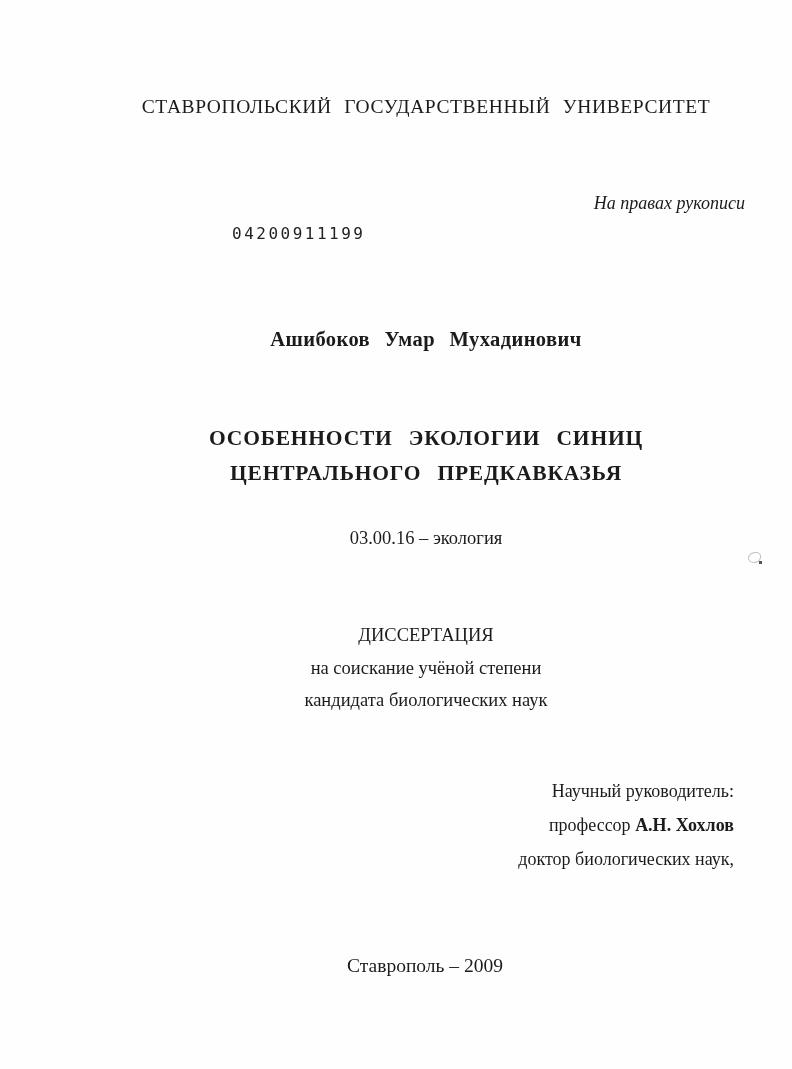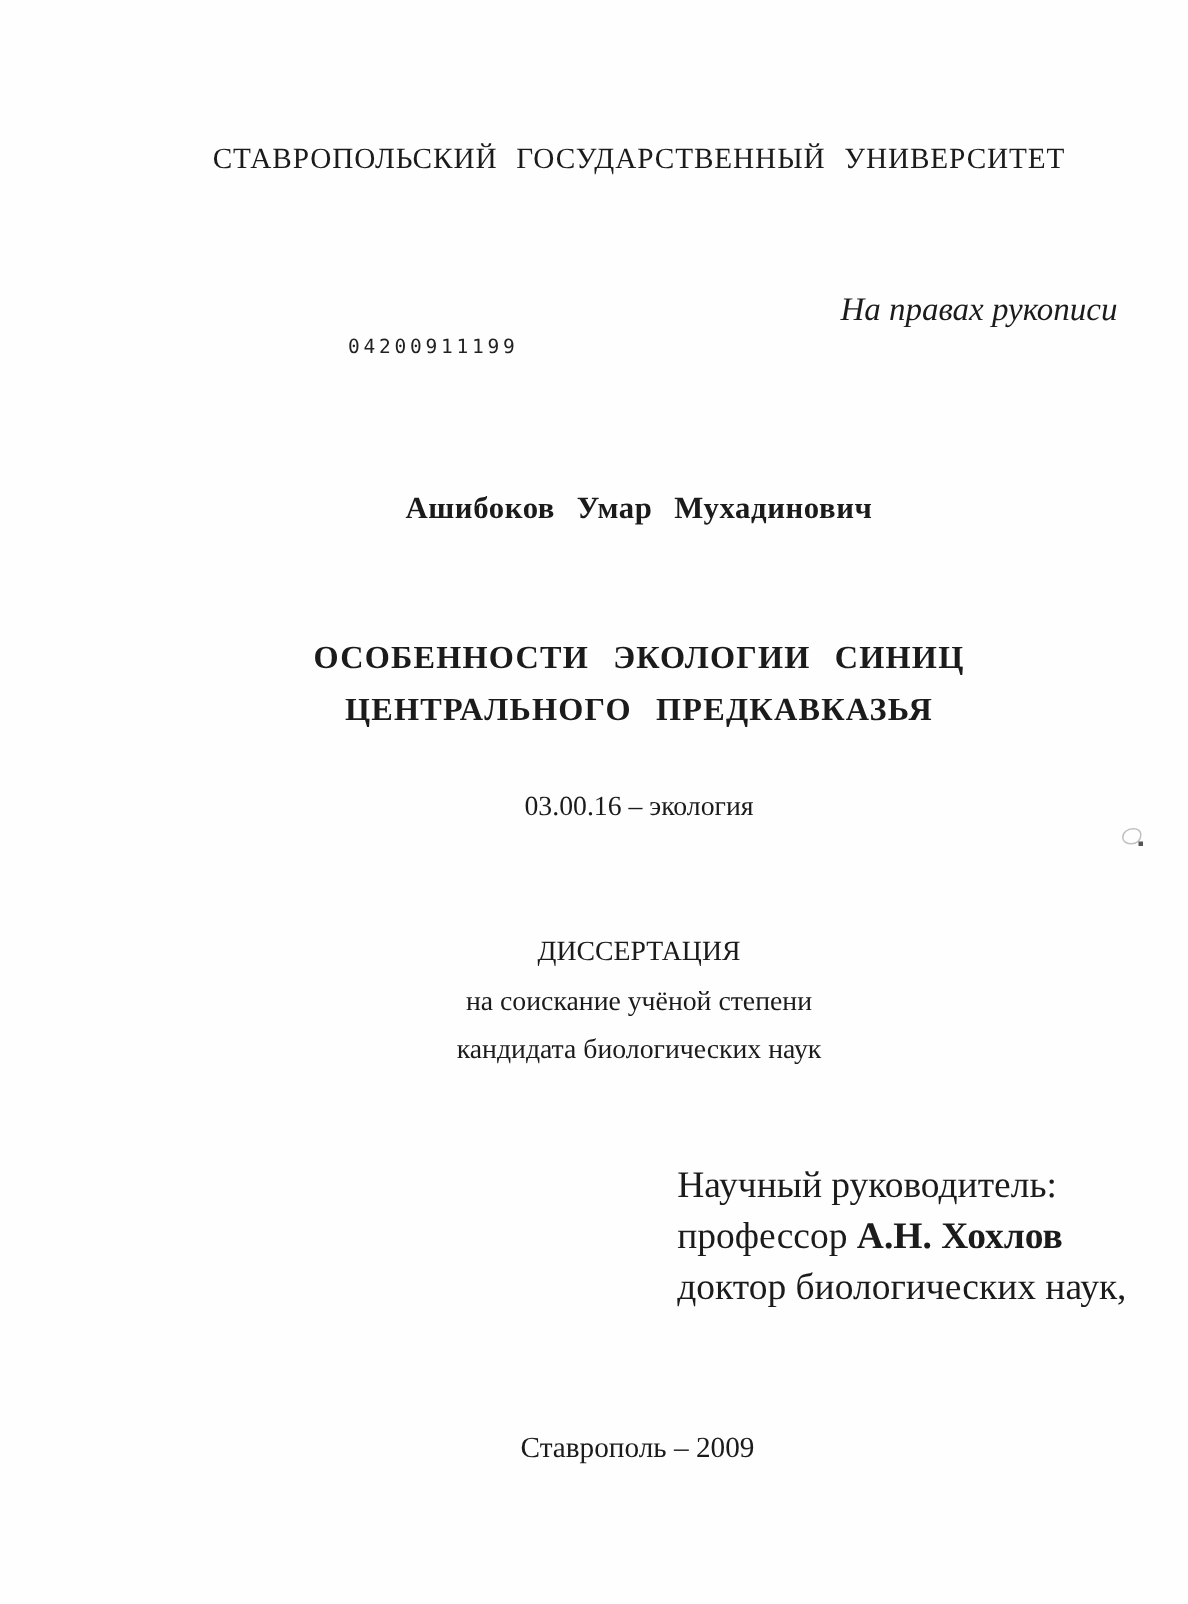--- a/index.html
+++ b/index.html
@@ -25,27 +25,27 @@
     width: 852px; 
     text-align: center;
     font-size: 19.5px;
     letter-spacing: 0.6px;
     word-spacing: 7px;
   }
   .manuscript-note {
     top: 193px;
     right: 55px;
     font-style: italic;
-    font-size: 22px;
+    font-size: 18px;
   }
   .reg-number {
     top: 224px;
     left: 232px;
     font-family: "DejaVu Sans Mono", monospace;
-    font-size: 13px;
+    font-size: 16px;
     letter-spacing: 2.5px;
     color: #222222;
   }
   .author {
     top: 328px;
     left: 0;
     width: 852px;
     text-align: center;
     font-weight: bold;
     font-size: 20.5px;
@@ -76,22 +76,23 @@
     top: 619px;
     left: 0;
     width: 852px;
     text-align: center;
     font-size: 18.5px;
     line-height: 32.5px;
   }
   .supervisor-block {
     position: absolute;
     top: 774px;
-    right: 49px;
-    font-size: 25px;
+    right: 66px;
+    text-align: right;
+    font-size: 18px;
     line-height: 34px;
   }
   .supervisor-name { font-weight: bold; }
   .city-year {
     top: 955px;
     left: 0;
     width: 850px;
     text-align: center;
     font-size: 19.5px;
   }

